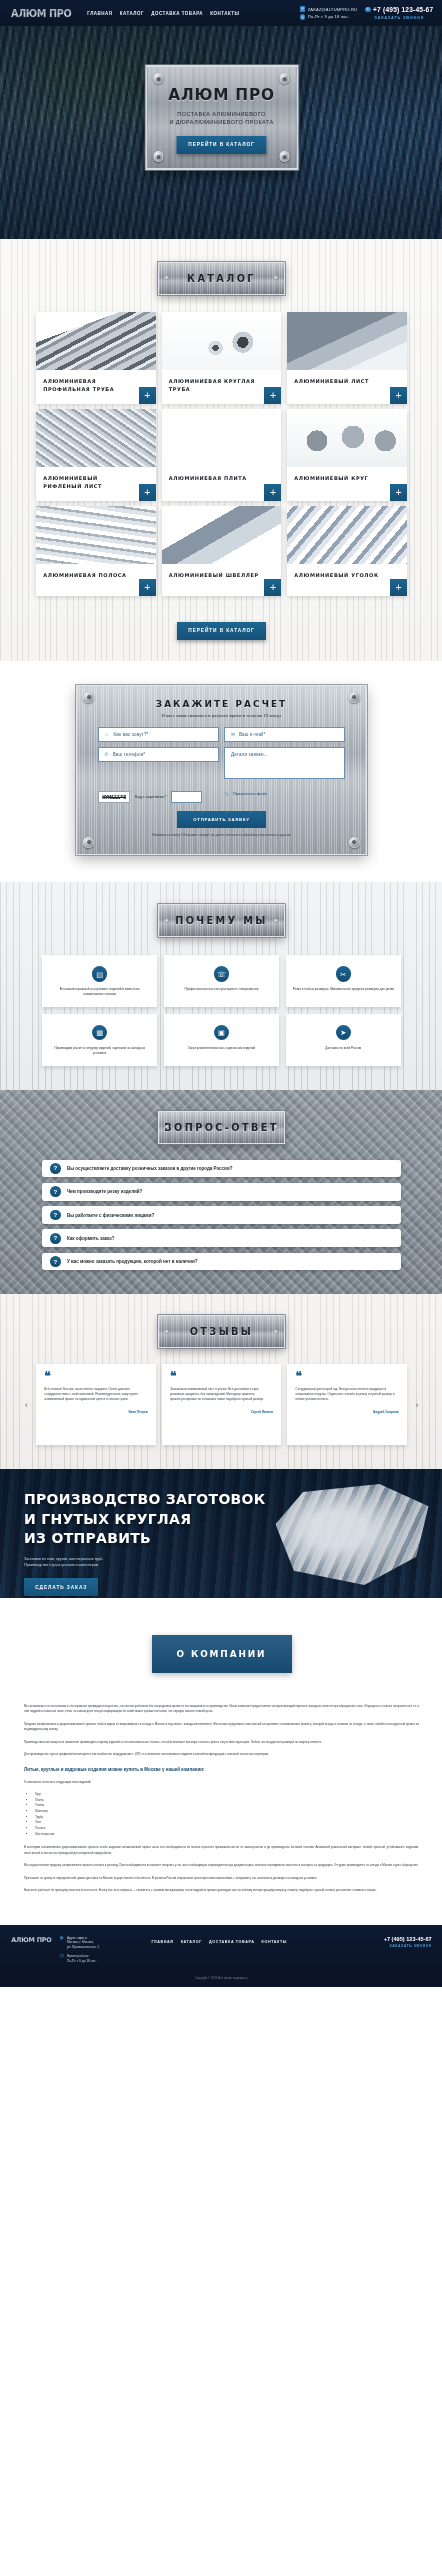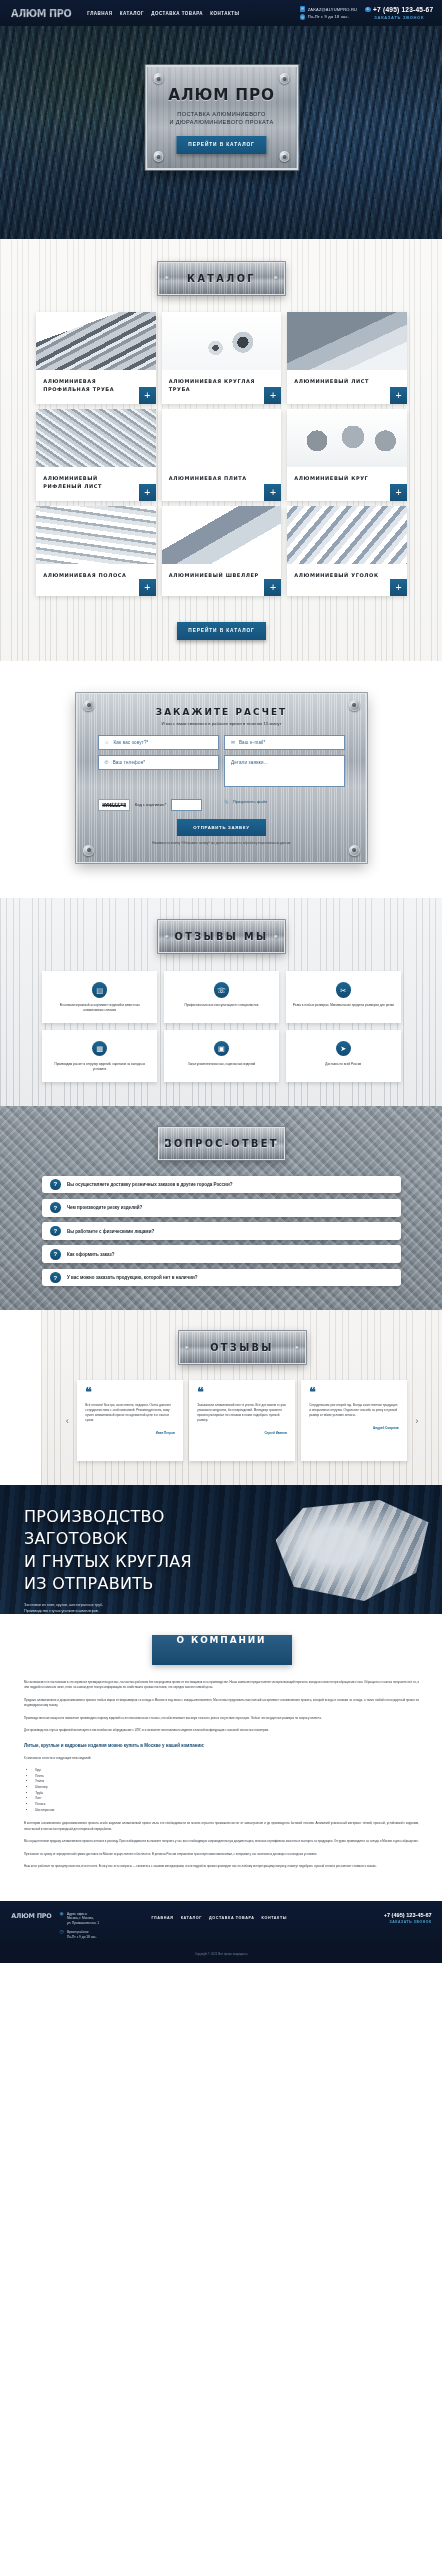--- a/index.html
+++ b/index.html
@@ -172,21 +172,21 @@
     position: absolute; right: 0; bottom: 0; width: 17px; height: 17px;
     background: linear-gradient(180deg,#1d6591,#164f75); color: #fff;
     display: flex; align-items: center; justify-content: center;
     font-size: 10.5px; line-height: 1; cursor: pointer;
   }
   .center-btn { text-align: center; margin-top: 16px; }
 
   
   .sec-calc { background: #ffffff; padding: 24px 0 27px; }
   .calc-plate {
-    width: 291px; margin: 8px auto; position: relative;
+    width: 291px; margin: 0 auto; position: relative;
     padding: 13px 21px 16px;
     background:
       repeating-linear-gradient(90deg, rgba(255,255,255,.22) 0 0.8px, rgba(0,0,0,.045) 0.8px 2.4px),
       linear-gradient(180deg,#d6dbe0 0%,#a8b0b8 40%,#c4cad0 55%,#9aa2aa 100%);
     border: 1.6px solid #e2e6ea;
     box-shadow: 0 0 0 0.8px #828a92, 0 4.8px 13px rgba(0,0,0,.3);
   }
   .calc-title {
     text-align: center; font-size: 8.9px; font-weight: 700; letter-spacing: 2.1px;
     color: #1b2026; font-family: "DejaVu Sans", sans-serif;
@@ -258,21 +258,20 @@
     font-size: 6px; font-weight: 700;
   }
   .faq-t { font-size: 4.5px; color: #1f262d; font-weight: 600; }
 
   
   .sec-rev {
     padding: 21px 0 24px;
     background:
       repeating-linear-gradient(90deg, rgba(0,0,0,.04) 0 0.8px, rgba(255,255,255,.5) 0.8px 6.4px),
       linear-gradient(180deg,#eceae6,#dedcd7);
-    margin-left: 41px;
   }
   .rev-wrap { display: flex; align-items: center; gap: 4.8px; padding: 16px 21px 0; }
   .arrow {
     width: 10.5px; height: 10.5px; flex: 0 0 auto; color: #6d757d; font-size: 9.7px;
     display: flex; align-items: center; justify-content: center; cursor: pointer;
   }
   .rev-grid { display: grid; grid-template-columns: repeat(3,1fr); gap: 6.4px; flex: 1; }
   .rev-card {
     background: #fff; box-shadow: 0 1.6px 4px rgba(0,0,0,.14);
     padding: 8px 8px 9.7px; min-height: 81px; position: relative;
@@ -284,39 +283,39 @@
   
   .sec-prod {
     position: relative; height: 129px; overflow: hidden;
     background:
       linear-gradient(180deg, rgba(8,18,34,.72), rgba(10,22,40,.6)),
       repeating-linear-gradient(95deg,#1e3b57 0 4.8px,#14273a 4.8px 10.5px,#2c5273 10.5px 15.3px),
       #13263a;
   }
   .prod-inner { position: relative; padding: 21px 0 0 24px; width: 266px; z-index: 3; }
   .prod-title {
-    color: #fff; font-size: 16px; font-weight: 400; line-height: 1.38;
+    color: #fff; font-size: 14px; font-weight: 700; line-height: 1.38;
     letter-spacing: 0.3px; font-family: "DejaVu Sans", sans-serif;
     text-shadow: 0 1.6px 3.2px rgba(0,0,0,.5);
   }
   .prod-sub { color: #cfdae5; font-size: 3.7px; line-height: 1.75; margin-top: 7.2px; }
   .prod-blob {
     position: absolute; right: 14.5px; top: 14.5px; width: 153px; height: 101px; z-index: 2;
     background:
       radial-gradient(ellipse at 40% 45%, rgba(236,240,244,.95) 0 22%, transparent 60%),
       repeating-linear-gradient(115deg, rgba(255,255,255,.8) 0 4px, rgba(170,185,200,.75) 4px 8.9px, rgba(225,232,238,.8) 8.9px 13.7px);
     clip-path: polygon(18% 8%, 68% 0%, 100% 22%, 92% 72%, 58% 100%, 12% 86%, 0% 40%);
     opacity: .92;
   }
 
   
   .sec-about { background: #fff; padding: 21px 0 24px; }
   .about-plate {
-    margin: 0 auto; width: 140px; height: 30px;
-    display: flex; align-items: flex-start; justify-content: center;
+    margin: 16px auto; width: 140px; height: 38px;
+    display: flex; align-items: center; justify-content: center;
     background: linear-gradient(180deg,#2c5f85,#17496f);
     box-shadow: 0 2.4px 6.4px rgba(0,0,0,.28);
   }
   .about-plate h2 { color: #fff; font-size: 8.9px; letter-spacing: 1.9px; font-weight: 700; font-family: "DejaVu Sans", sans-serif; }
   .about-body { padding: 14.5px 24px 0; }
   .about-body p { font-size: 2.9px; color: #333a41; line-height: 1.85; margin-bottom: 7.2px; text-align: justify; }
   .about-h3 { font-size: 4.5px; color: #17496f; font-weight: 700; margin: 9.7px 0 7.2px; }
   .about-body ul { margin: 0 0 8px 11.3px; }
   .about-body li { font-size: 2.9px; color: #333a41; line-height: 1.95; list-style: disc; }
 
@@ -482,21 +481,21 @@
         </div>
       </div>
       <button class="btn-send">ОТПРАВИТЬ ЗАЯВКУ</button>
       <div class="calc-note">Нажимая на кнопку «Отправить заявку» вы даете согласие на обработку персональных данных</div>
     </div>
   </section>
 
   <section class="sec-why">
     <div class="plate-head">
       <span class="dot l"></span>
-      <h2>ОТЗЫВЫ МЫ</h2>
+      <h2>ПОЧЕМУ МЫ</h2>
       <span class="dot r"></span>
     </div>
     <div class="why-grid" id="why-grid">
         <div class="why-card">
           <div class="why-ic">▤</div>
           <div class="why-txt">В наличии огромный ассортимент изделий и известных алюминиевых сплавов</div>
         </div>
         <div class="why-card">
           <div class="why-ic">☏</div>
           <div class="why-txt">Профессиональные консультации от специалистов</div>

